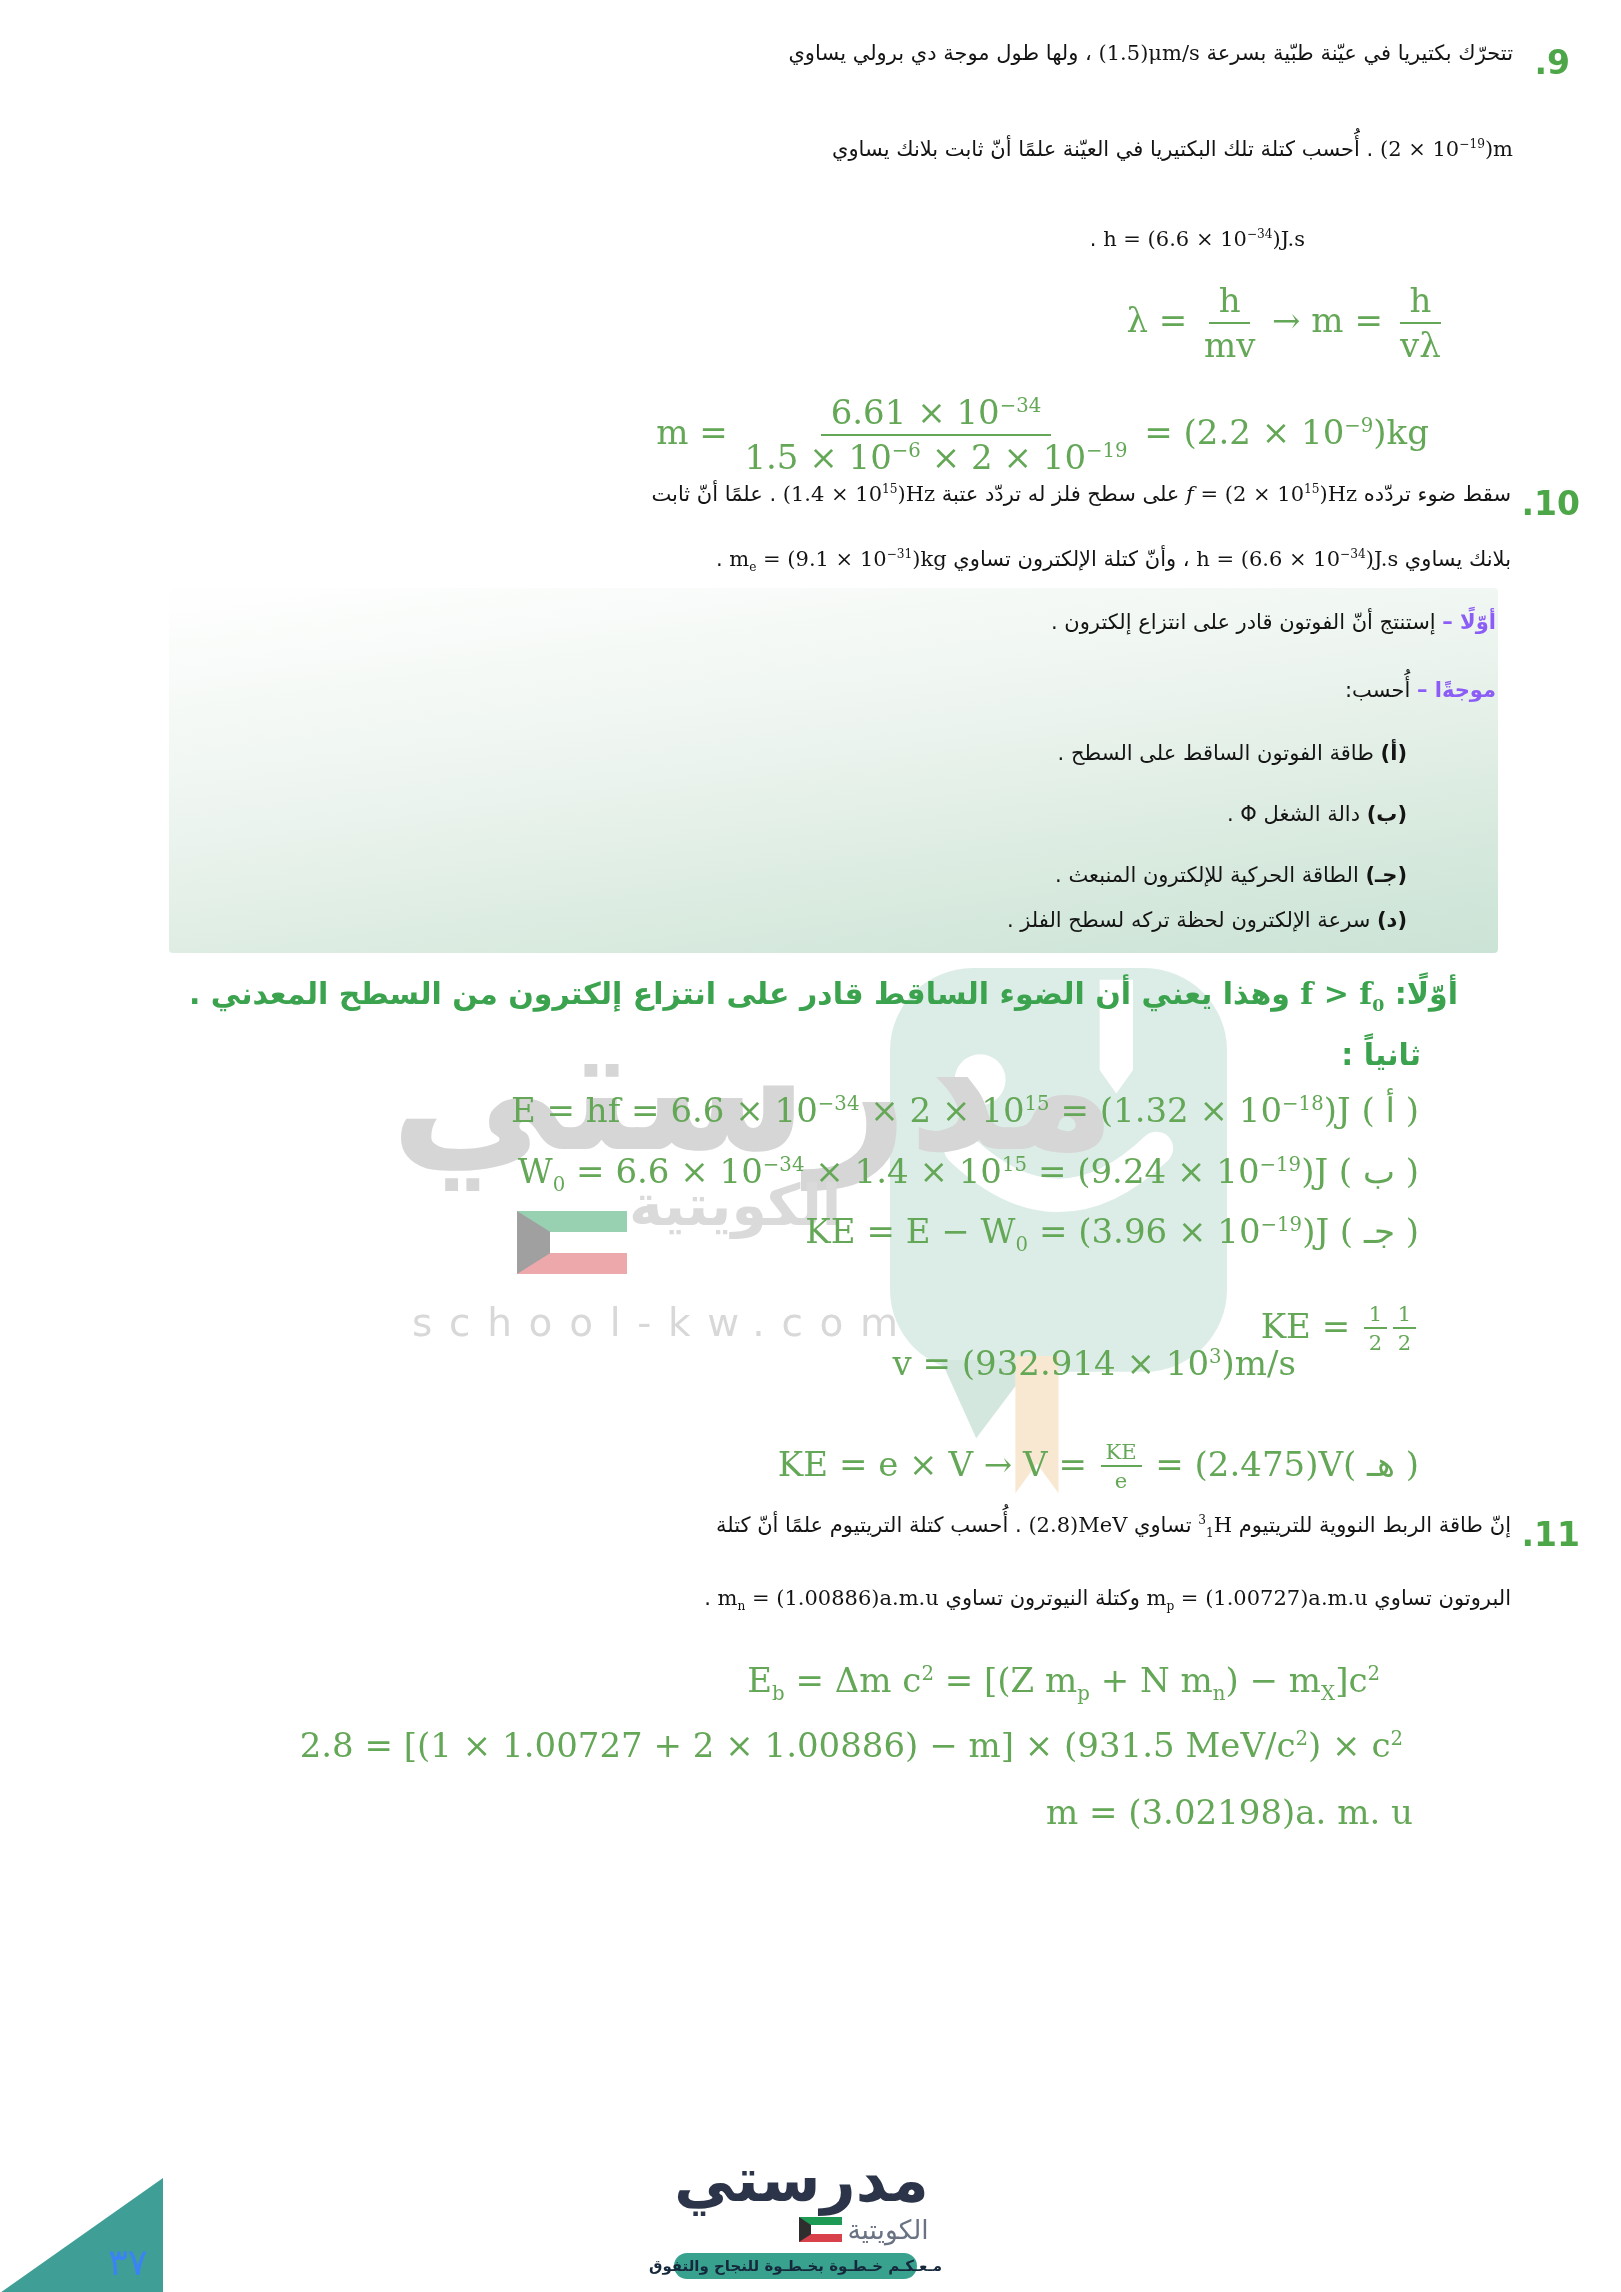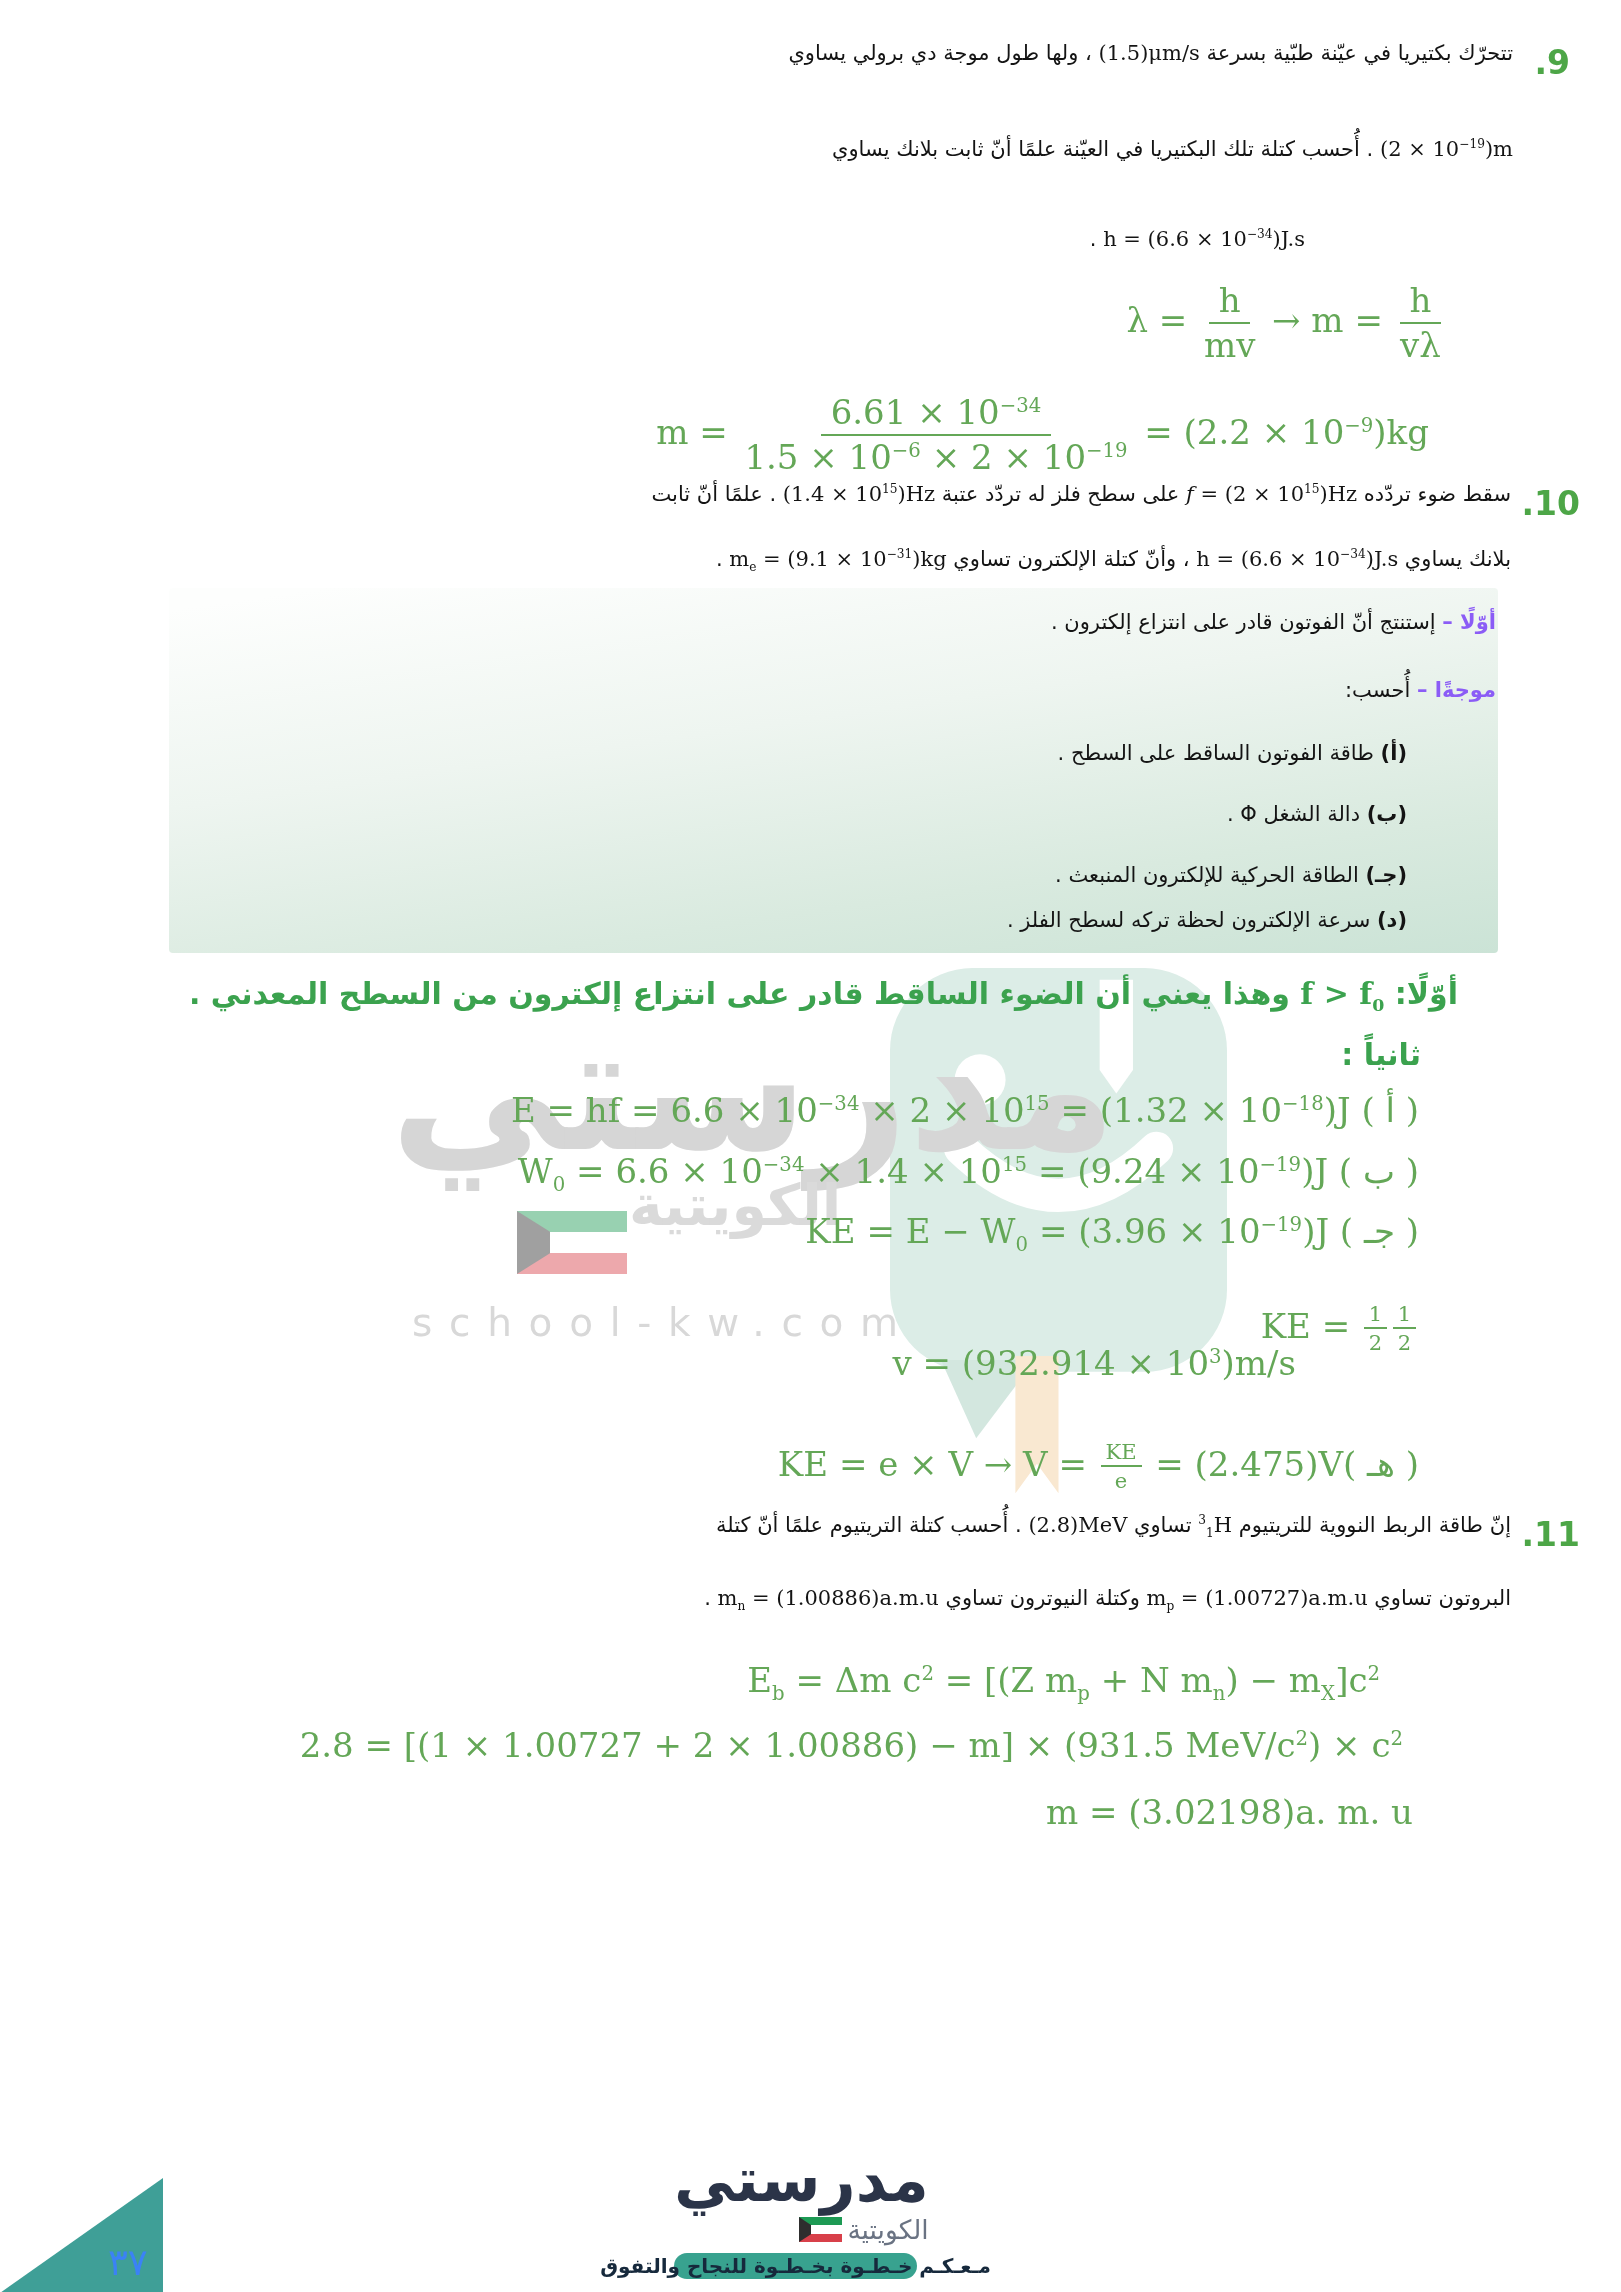--- a/index.html
+++ b/index.html
@@ -55,21 +55,21 @@
   
   .footer{position:absolute;left:674px;top:2148px;width:243px;z-index:2;}
   .f-row{display:flex;align-items:flex-start;gap:7.8px;}
   .f-text{display:flex;flex-direction:column;align-items:flex-end;}
   .f-brand{font-size:61px;font-weight:bold;color:#2b3448;line-height:1.05;}
   .f-sub-row{display:flex;align-items:center;gap:5.9px;margin-top:2px;}
   .f-sub{font-size:26.5px;color:#6a7383;}
   .f-flag{width:43px;height:25.5px;}
   .f-banner{margin-top:7.8px;height:26.5px;border-radius:13.7px;background:#38a28f;
             display:flex;align-items:center;justify-content:center;
-            font-size:20px;font-weight:bold;color:#16293c;white-space:nowrap;}
+            font-size:15px;font-weight:bold;color:#16293c;white-space:nowrap;}
 
   
   .corner{position:absolute;left:0;top:2178px;z-index:3;}
   .pagenum{position:absolute;left:108px;top:2241px;color:#3b82f6;font-size:37px;
            font-weight:normal;z-index:4;}
 </style>
 </head>
 <body>
 
 <div class="page">

